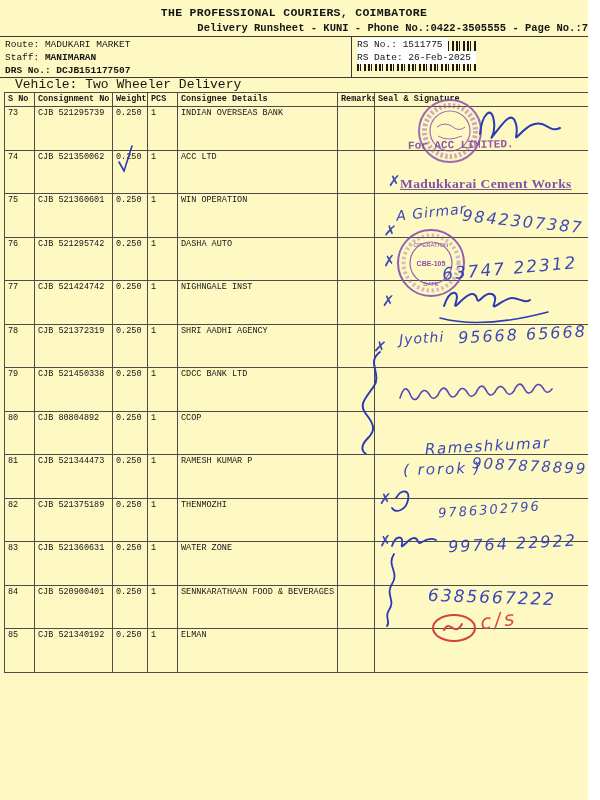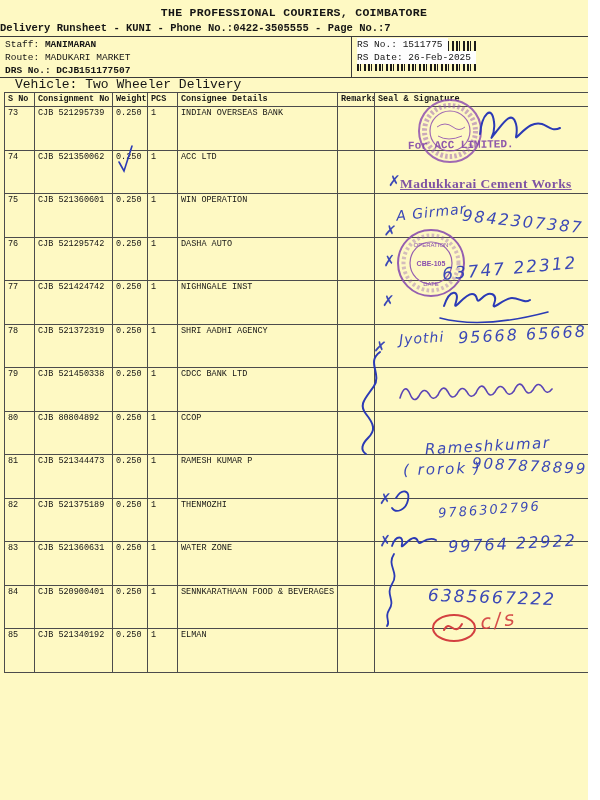--- a/index.html
+++ b/index.html
@@ -1,19 +1,19 @@
 <!DOCTYPE html>
 <html><head>
 <meta charset="utf-8">
 <style>
   html,body{margin:0;padding:0;}
   body{width:600px;height:800px;background:#fff;font-family:"Liberation Mono",monospace;color:#151515;}
   .page{position:relative;width:588px;height:800px;background:#fef9c3;overflow:hidden;}
   .title{text-align:center;font-weight:bold;font-size:11.5px;padding-top:6px;letter-spacing:.3px;}
-  .subtitle{text-align:left;font-weight:bold;font-size:10.5px;margin-top:3px;}
+  .subtitle{text-align:right;font-weight:bold;font-size:10.5px;margin-top:3px;}
   .infobox{position:relative;margin-top:2px;border-top:1px solid #3a3a3a;border-bottom:1px solid #3a3a3a;display:flex;height:40px;}
   .info-left{width:352px;border-right:1px solid #3a3a3a;padding:1px 0 0 5px;box-sizing:border-box;}
   .info-right{position:relative;flex:1;padding:1px 0 0 5px;}
   .info-line{font-size:9.5px;line-height:13px;position:relative;z-index:2;}
   .info-right .info-line{background:#fefefe;width:max-content;padding-right:5px;}
   .bold{font-weight:bold;}
   .barcode{position:absolute;left:5px;top:4px;width:120px;height:30px;z-index:1;
     background:repeating-linear-gradient(90deg,#1a1a1a 0px,#1a1a1a 2px,transparent 2px,transparent 3px,#1a1a1a 3px,#1a1a1a 4px,transparent 4px,transparent 7px,#1a1a1a 7px,#1a1a1a 9px,transparent 9px,transparent 11px);}
   .vehicle-line{font-size:13px;line-height:12px;padding:1px 0 1px 15px;}
   table{border-collapse:collapse;margin-left:4px;width:592px;table-layout:fixed;}
@@ -32,26 +32,26 @@
 <body>
 
 <div class="page">
 
   <div class="title">THE PROFESSIONAL COURIERS, COIMBATORE</div>
   <div class="subtitle">Delivery Runsheet - KUNI - Phone No.:0422-3505555 - Page No.:7</div>
 
   <div class="infobox">
     <div class="info-left">
       <div class="info-line">
+        <span>Route:</span>
+        <span>MADUKARI MARKET</span>
+      </div>
+      <div class="info-line">
         <span>Staff:</span>
         <span class="bold">MANIMARAN</span>
-      </div>
-      <div class="info-line">
-        <span>Route:</span>
-        <span>MADUKARI MARKET</span>
       </div>
       <div class="info-line bold">
         <span>DRS No.:</span>
         <span>DCJB151177507</span>
       </div>
     </div>
     <div class="info-right">
       <div class="barcode"></div>
       <div class="info-line">
         <span>RS No.:</span>

